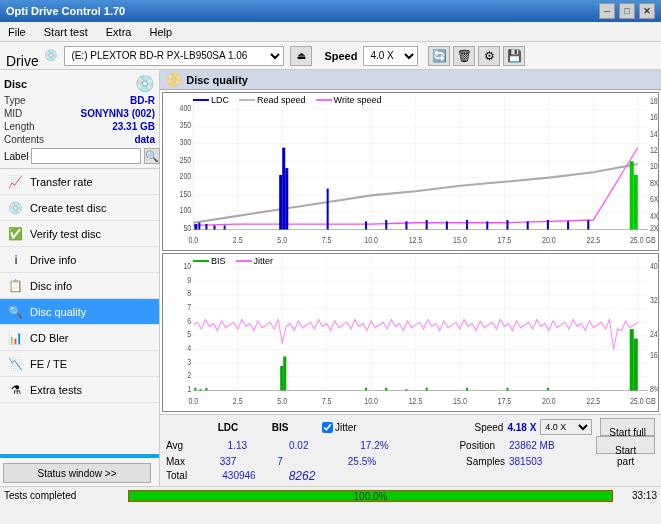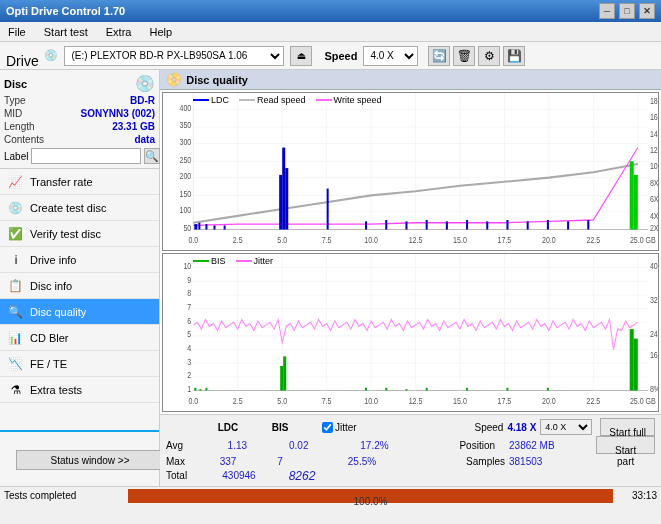--- a/index.html
+++ b/index.html
@@ -226,21 +226,21 @@
       border-top: 1px solid #ccc;
       display: flex;
       align-items: center;
       gap: 4px;
       padding: 0 4px;
     }
     .status-text { font-size: 10px; width: 120px; }
     .progress-bar-container {
       flex: 1;
       height: 12px;
-      border: 7px solid #c2410c;
+      border: 1px solid #c2410c;
       background: #84cc16;
       position: relative;
     }
     .progress-bar-fill {
       height: 100%;
       background: #00cc00;
     }
     .progress-text {
       font-size: 10px;
       position: absolute;
@@ -262,22 +262,22 @@
       border: 1px solid #aaa;
       height: 20px;
       padding: 0 6px;
       font-size: 10px;
       cursor: pointer;
       margin-top: 2px;
       width: 148px;
     }
     .sidebar-bottom {
       margin-top: auto;
-      padding: 16px;
-      border-top: 2px solid #0ea5e9;
+      padding: 3px;
+      border-top: 4px solid #0ea5e9;
     }
   </style>
 </head>
 <body>
 
 <div class="title-bar">
   <span>Opti Drive Control 1.70</span>
   <div class="title-bar-controls">
     <div class="title-btn">─</div>
     <div class="title-btn">□</div>

